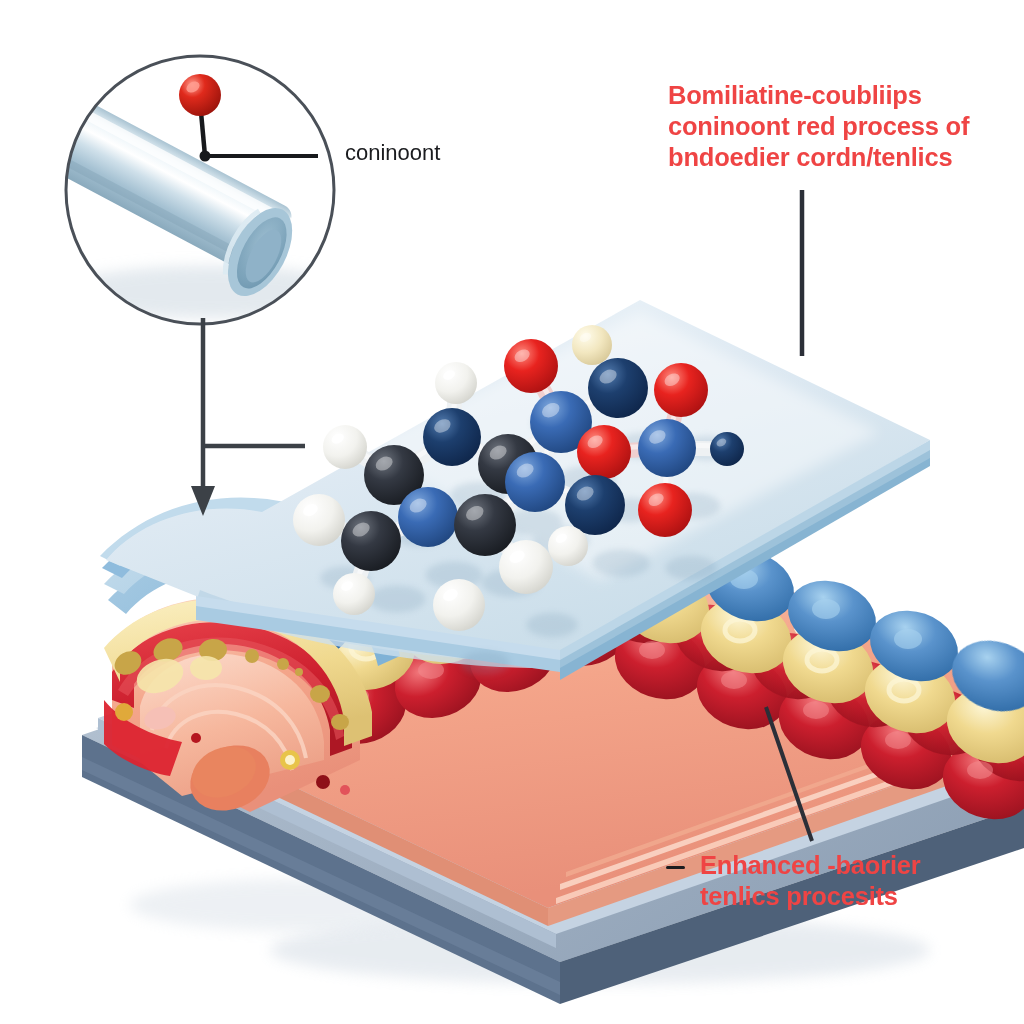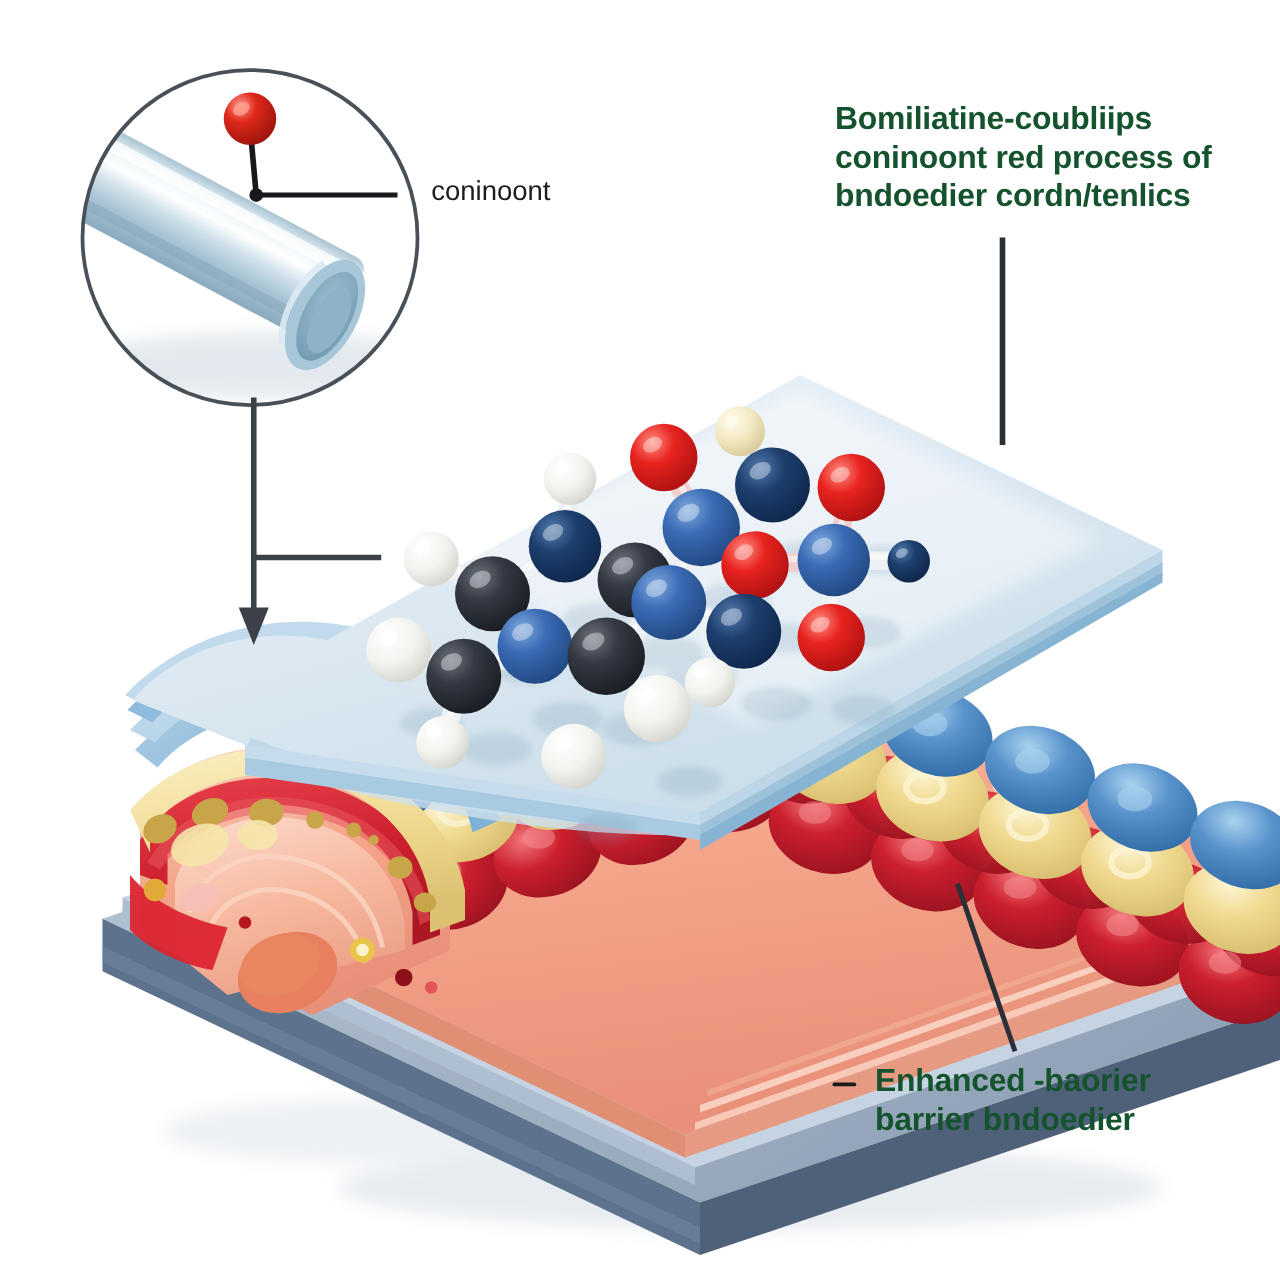--- a/index.html
+++ b/index.html
@@ -10,21 +10,21 @@
     font-family:"Liberation Sans", sans-serif;
     overflow:hidden;
     position:relative;
   }
   #stage{position:absolute;left:0;top:0;width:1024px;height:1024px;}
   #art{position:absolute;left:0;top:0;width:1024px;height:1024px;}
 
   .label{
     position:absolute;
     font-family:"Liberation Sans", sans-serif;
-    color:#14532d;
+    color:#ef4444;
     line-height:1.22;
     white-space:pre-line;
   }
   .label-bold{font-weight:bold;font-size:25.5px;letter-spacing:-0.2px;}
   .label-light{font-weight:400;font-size:22px;color:#1b1c1f;}
 
   #label-top{left:668px;top:80px;width:330px;text-align:left;}
   #label-bottom{left:700px;top:850px;width:310px;text-align:left;}
   #label-inset{left:345px;top:140px;width:230px;}
 
@@ -566,17 +566,17 @@
       <line x1="766" y1="707" x2="812" y2="841" stroke="#2b2f38" stroke-width="4"></line>
     </g>
   </svg>
 
   <div class="label label-bold" id="label-top">Bomiliatine-coubliips
 coninoont red process of
 bndoedier cordn/tenlics</div>
 
   <div class="dash" id="dash-bottom"></div>
   <div class="label label-bold" id="label-bottom">Enhanced -baorier
-barrier bndoedier</div>
+tenlics procesits</div>
 
   <div class="label label-light" id="label-inset">coninoont</div>
 
 </div>
 
 </body></html>

